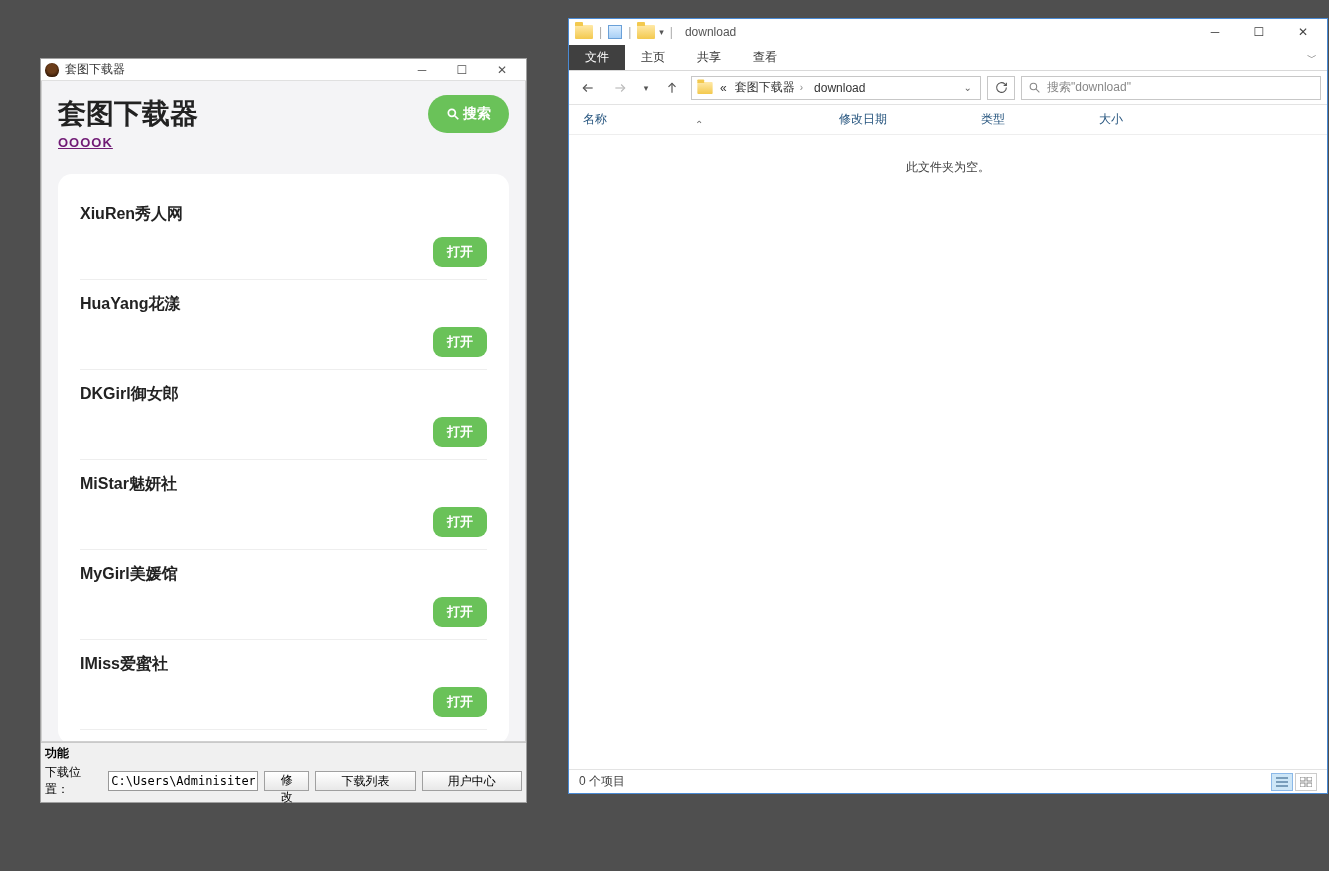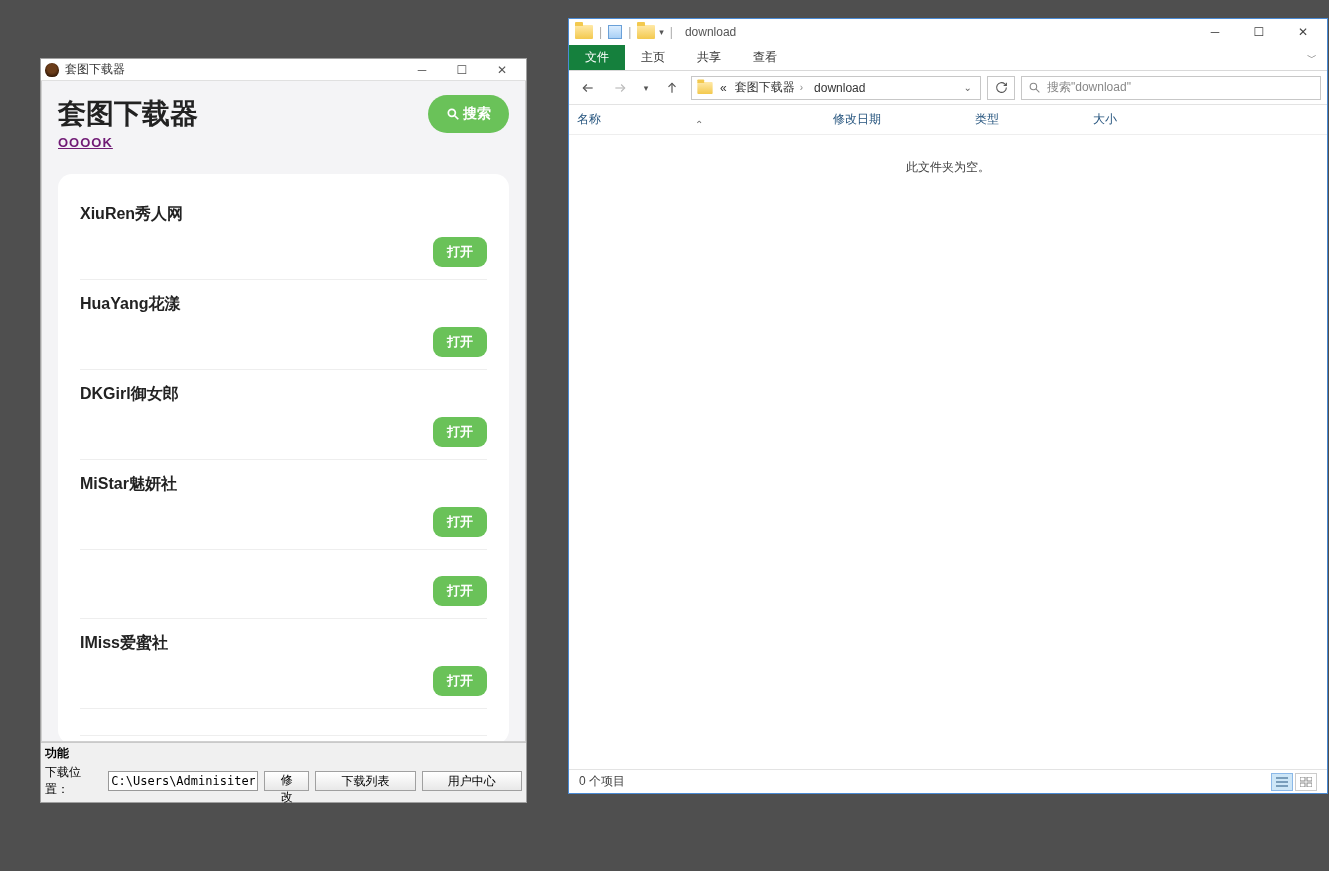--- a/index.html
+++ b/index.html
@@ -199,21 +199,21 @@
     border-bottom: 1px solid #d9d9d9;
     background:#fff;
   }
   .rtab {
     padding: 0 16px;
     display:flex; align-items:center;
     font-size:12px;
     color:#333;
   }
   .rtab.file {
-    background:#15803d;
+    background:#404040;
     color:#fff;
   }
   .ribbon-edge { flex:1; }
   .ribbon-caret { width:30px; display:flex; align-items:center; justify-content:center; color:#666; font-size:10px;}
 
   .navrow {
     height: 34px;
     display:flex;
     align-items:center;
     gap:6px;
@@ -251,21 +251,21 @@
   }
   .searchbox svg { width:13px; height:13px; flex-shrink:0; }
 
   .columns {
     height: 30px;
     display:flex;
     align-items:center;
     border-bottom: 1px solid #eee;
     color:#25547e;
     font-size:12px;
-    padding-left: 8px;
+    padding-left: 14px;
   }
   .col { display:flex; align-items:center; }
   .col.name { width: 256px; }
   .col.date { width: 142px; }
   .col.type { width: 118px; }
   .col.size { width: 80px; }
 
   .content-area {
     flex:1;
     position:relative;
@@ -342,20 +342,21 @@
           </div>
           <div class="site-item">
             <div class="site-name">DKGirl御女郎</div>
             <button class="open-btn">打开</button>
           </div>
           <div class="site-item">
             <div class="site-name">MiStar魅妍社</div>
             <button class="open-btn">打开</button>
           </div>
           <div class="site-item">
+            <div class="site-name">MyGirl美媛馆</div>
             <button class="open-btn">打开</button>
           </div>
           <div class="site-item">
             <div class="site-name">IMiss爱蜜社</div>
             <button class="open-btn">打开</button>
           </div>
           <div class="site-item"></div>
         </div>
     </div>
   </div>

